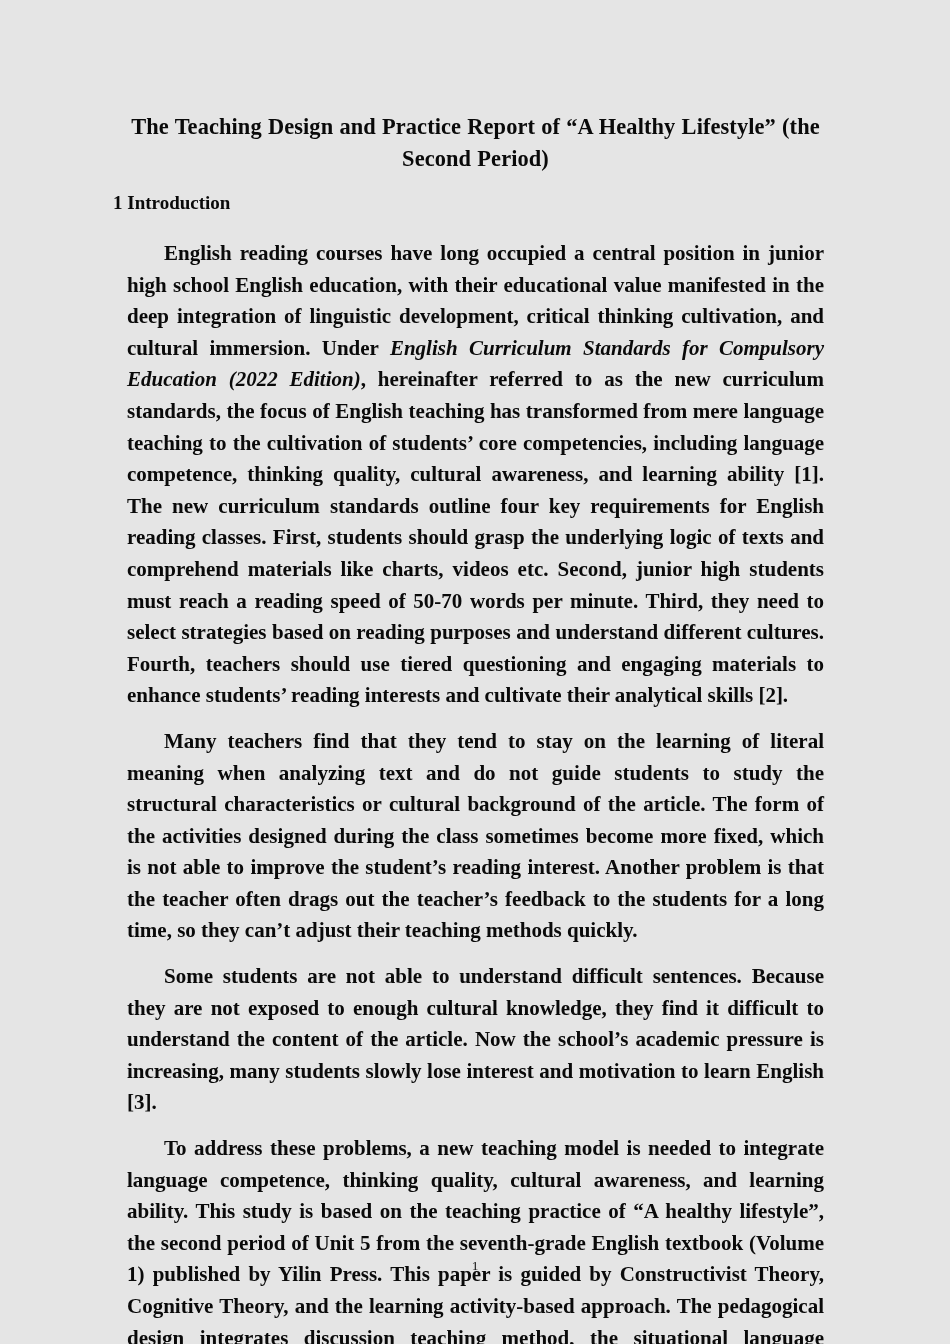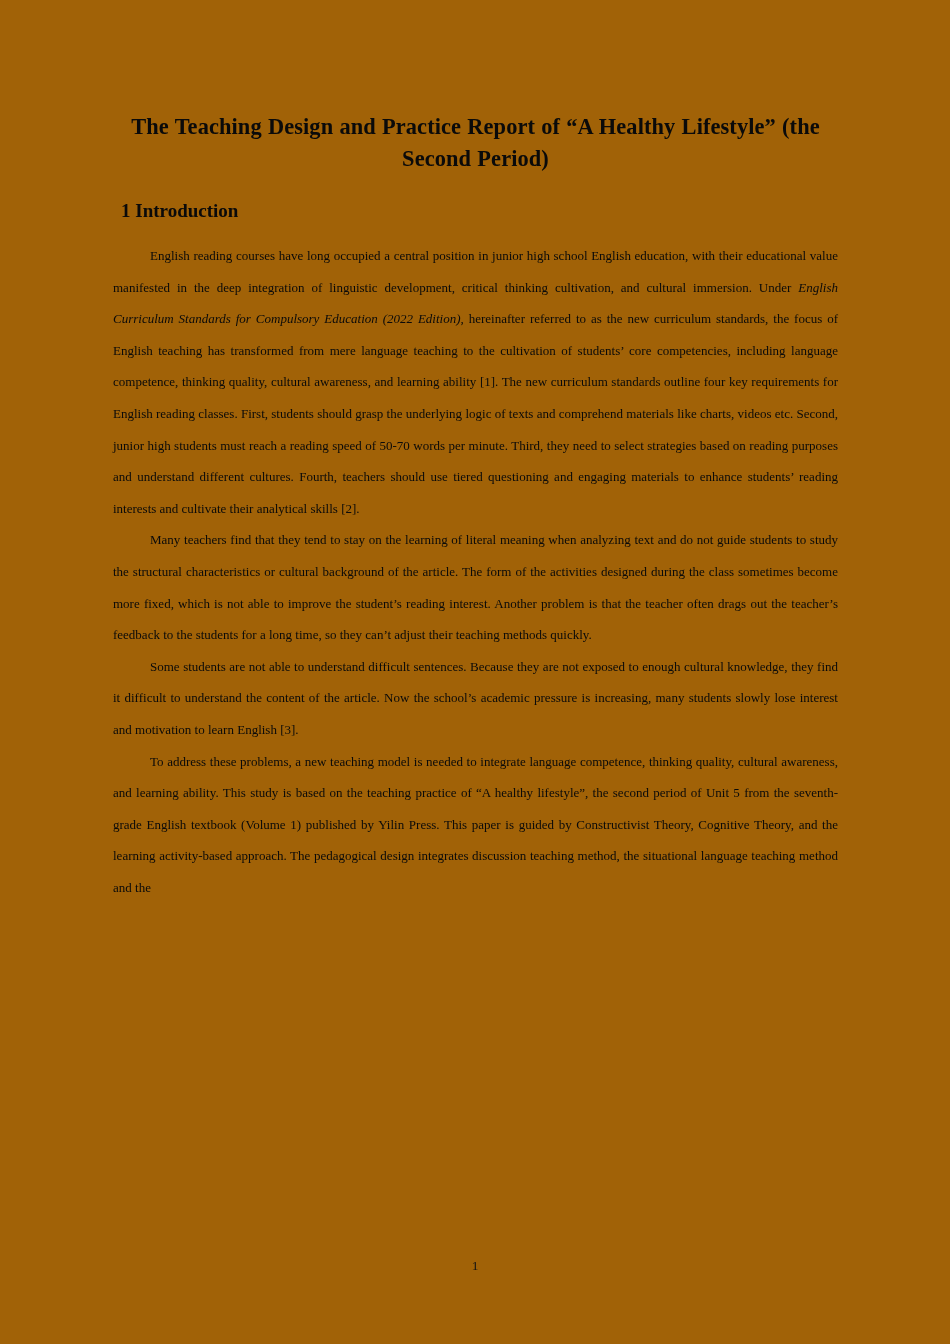--- a/index.html
+++ b/index.html
@@ -11,59 +11,60 @@
   body {
     font-family: "Liberation Serif", "DejaVu Serif", serif;
     color: #0a0a0a;
     -webkit-font-smoothing: antialiased;
   }
   .page {
     position: relative;
     width: 950px;
     height: 1344px;
     margin: 0 auto;
-    background: #a16207;
+    background: #e5e5e5;
     overflow: hidden;
     box-sizing: border-box;
   }
   .content {
     position: absolute;
     left: 113px;
     top: 0;
     width: 725px;
   }
   .doc-title {
     margin: 0;
     padding-top: 111px;
     font-size: 22.4px;
     font-weight: bold;
     line-height: 32px;
     text-align: center;
     letter-spacing: 0.1px;
     word-spacing: 0.5px;
   }
   .section-heading {
-    margin: 8px;
+    margin: 0;
     padding-top: 13px;
     font-size: 19px;
     font-weight: bold;
     line-height: 30px;
     text-align: left;
   }
   .body-block {
     padding-top: 6px;
   }
   p.para {
-    margin: 0;
-    font-size: 13px;
+    margin: 14px;
+    font-size: 21px;
     line-height: 31.6px;
     text-align: justify;
     text-justify: inter-word;
     text-indent: 37px;
     hyphens: none;
+    font-weight: bold;
   }
   p.para .it {
     font-style: italic;
   }
   .page-number {
     position: absolute;
     left: 0;
     right: 0;
     top: 1258px;
     text-align: center;

